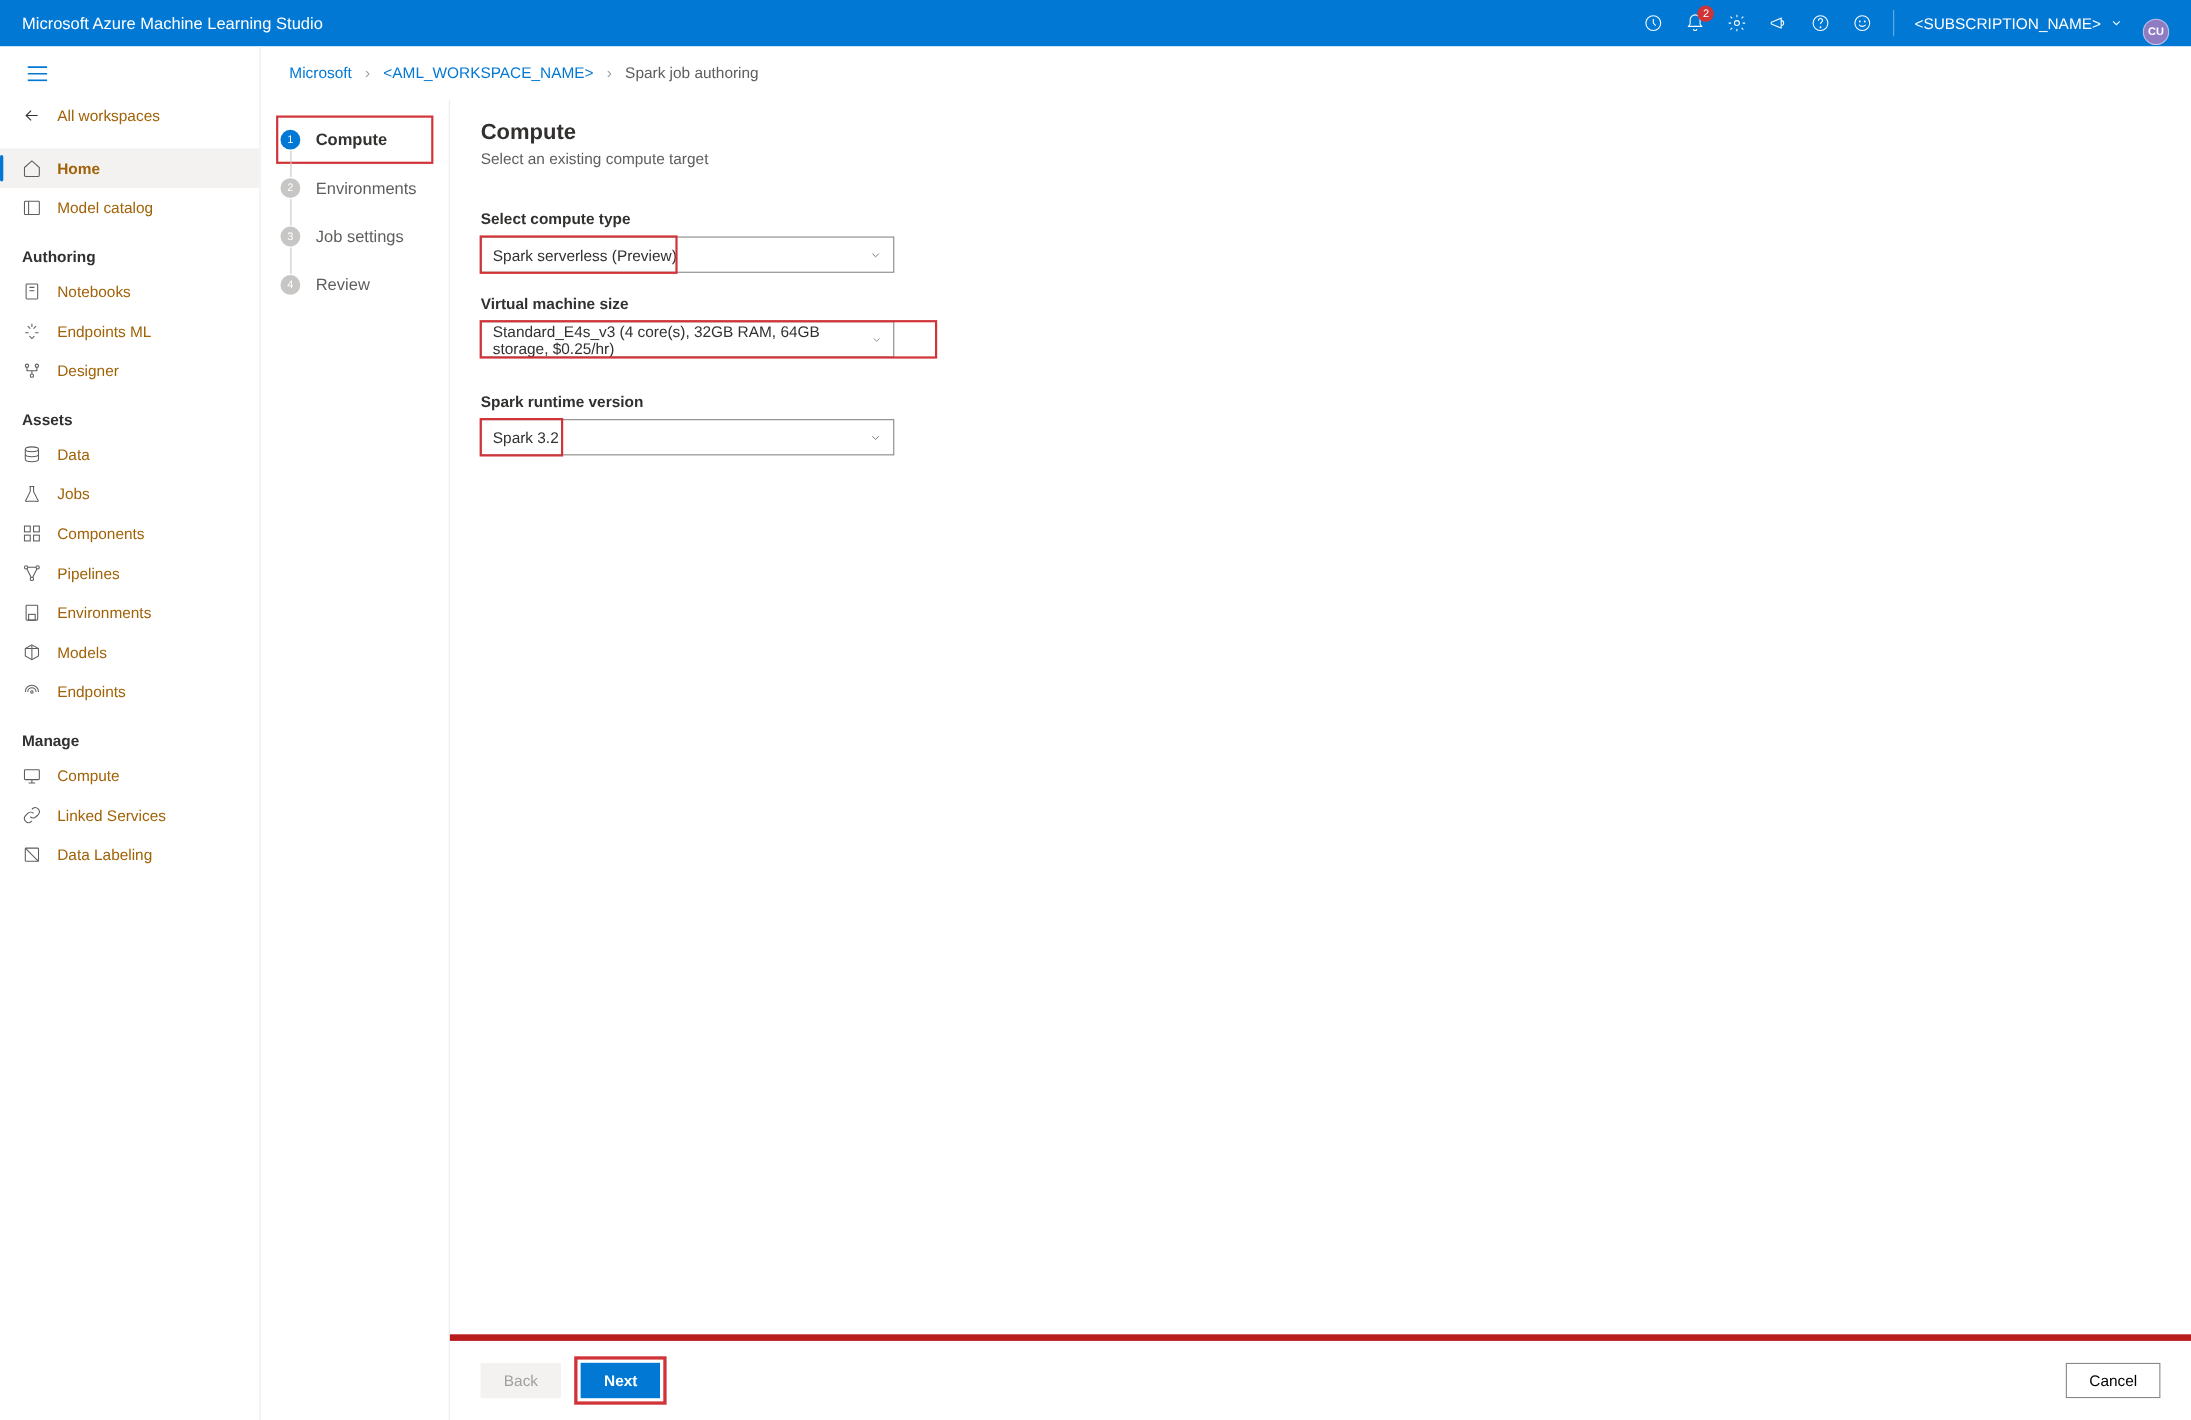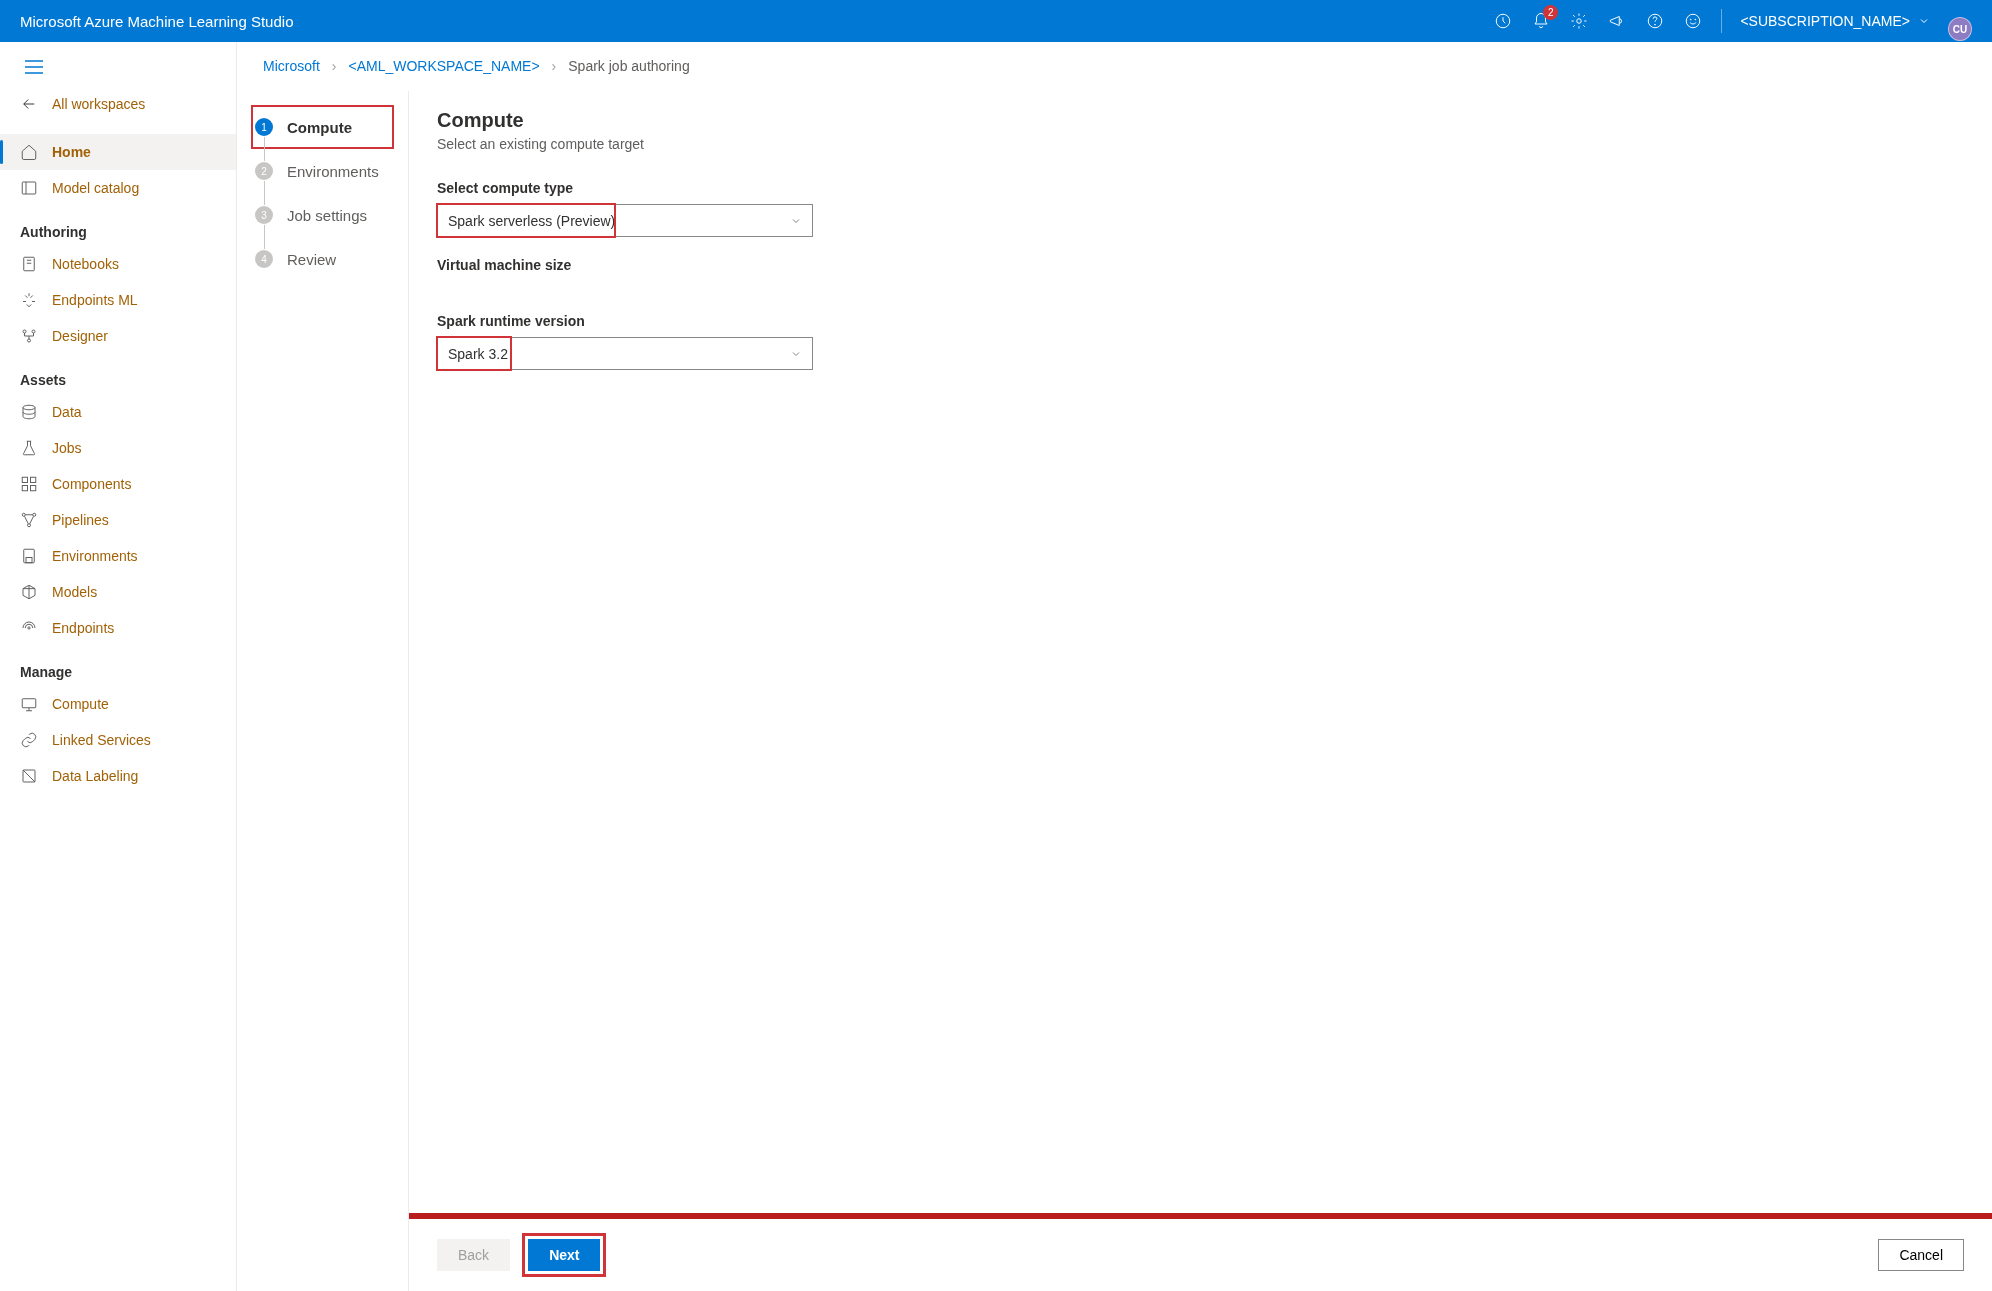--- a/index.html
+++ b/index.html
@@ -47,21 +47,21 @@
 .step.active .step-num { background: #0078d4; }
 .step-label { font-size: 15px; color: #605e5c; }
 .step.active .step-label { color: #323130; font-weight: 600; }
 .step-connector { position: absolute; left: 8.5px; top: 24px; width: 1px; height: 24px; background: #c8c6c4; }
 .step-wrapper { padding: 6px 2px; border: 2px solid transparent; }
 .step-wrapper.highlighted { border: 2px solid #d13438; }
 
 
 .form-area { flex: 1; padding: 18px 28px; position: relative; }
 .form-title { font-size: 20px; font-weight: 600; margin-bottom: 4px; }
-.form-subtitle { font-size: 14px; color: #605e5c; margin-bottom: 28px; }
+.form-subtitle { font-size: 14px; color: #605e5c; margin-bottom: 39px; }
 .form-label { font-size: 14px; font-weight: 600; margin-bottom: 8px; margin-top: 20px; }
 .dropdown-wrap { position: relative; display: inline-block; }
 .dropdown { width: 376px; height: 33px; border: 1px solid #8a8886; background: #fff; display: flex; align-items: center; justify-content: space-between; padding: 0 10px; font-size: 14px; cursor: pointer; }
 .dropdown svg { width: 12px; height: 12px; stroke: #605e5c; fill: none; stroke-width: 1.5; }
 .highlight-box { position: absolute; border: 2px solid #d13438; pointer-events: none; }
 
 
 .footer { border-top: 6px solid #b91c1c; padding: 14px 28px; display: flex; justify-content: space-between; align-items: center; }
 .footer-left { display: flex; gap: 12px; align-items: center; }
 .btn { height: 32px; padding: 0 20px; font-size: 14px; border: 1px solid #8a8886; background: #fff; cursor: pointer; display: inline-flex; align-items: center; }
@@ -334,20 +334,29 @@
             <div class="dropdown">
               <span>Spark serverless (Preview)</span>
               <svg viewBox="0 0 24 24">
                   <path d="M6 9l6 6 6-6"></path>
                 </svg>
             </div>
             <div class="highlight-box" style="left:-1px; top:-1px; width:180px; height:35px;"></div>
           </div>
 
           <div class="form-label">Virtual machine size</div>
+          <div class="dropdown-wrap">
+            <div class="dropdown">
+              <span>Standard_E4s_v3 (4 core(s), 32GB RAM, 64GB storage, $0.25/hr)</span>
+              <svg viewBox="0 0 24 24">
+                  <path d="M6 9l6 6 6-6"></path>
+                </svg>
+            </div>
+            <div class="highlight-box" style="left:-1px; top:-1px; width:416px; height:35px;"></div>
+          </div>
 
           <div style="height:12px"></div>
           <div class="form-label">Spark runtime version</div>
           <div class="dropdown-wrap">
             <div class="dropdown">
               <span>Spark 3.2</span>
               <svg viewBox="0 0 24 24">
                   <path d="M6 9l6 6 6-6"></path>
                 </svg>
             </div>

